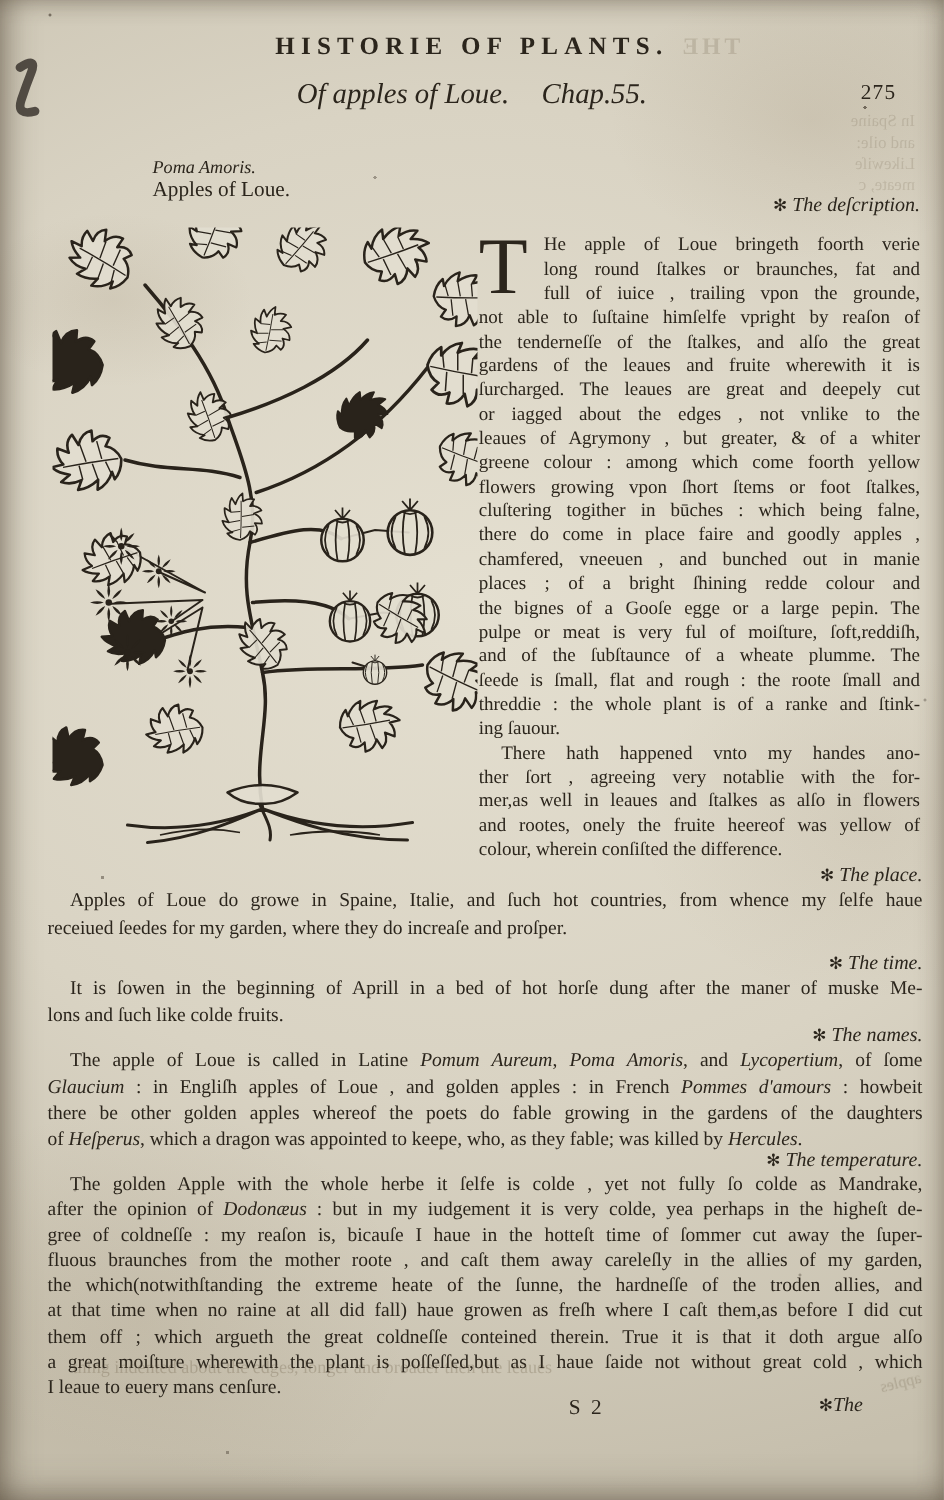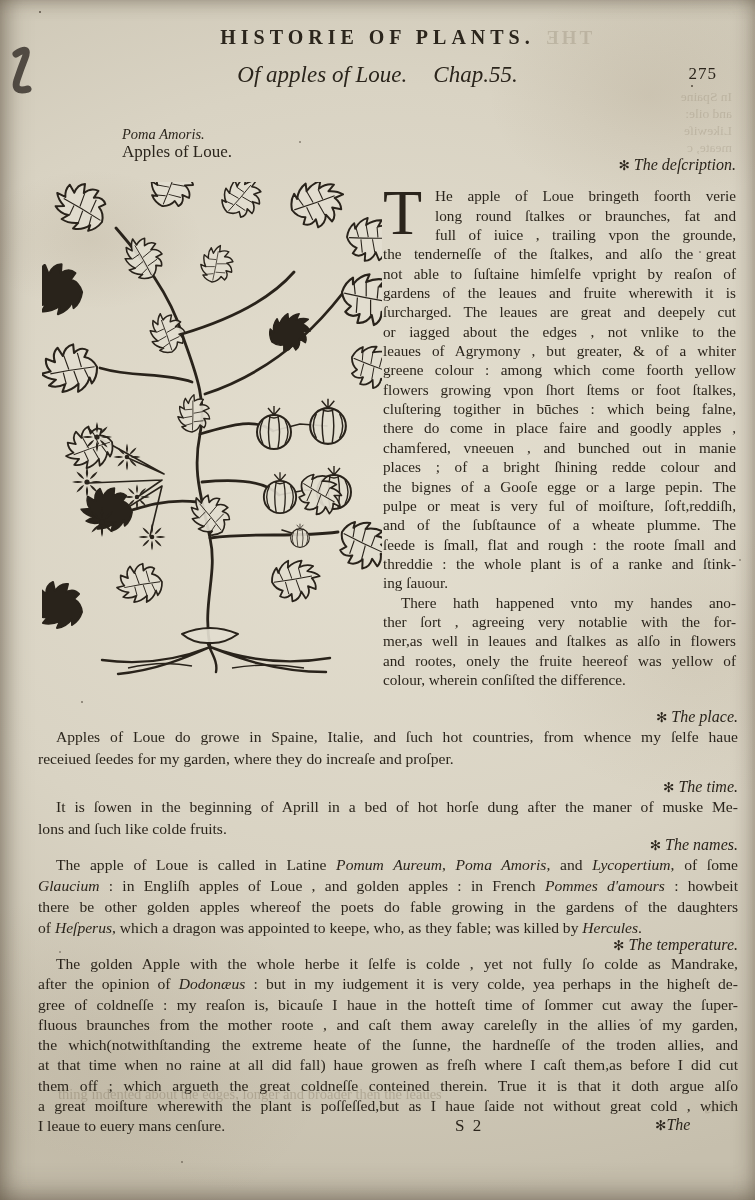--- a/index.html
+++ b/index.html
@@ -55,21 +55,21 @@
   .tline{text-align:justify;text-align-last:justify;}
   .tline.end{text-align-last:left;}
   .tline.ind{text-indent:18px;}
   .shead{text-align:right;font-size:16px;}
   .shead .it{font-size:16px;}
   .desc{position:absolute;left:383px;top:155px;width:353px;font-size:15.2px;line-height:19.35px;}
   .desc .shead{margin-bottom:11px;}
   .dropcap{float:left;width:52px;height:57px;font-size:64px;line-height:54px;}
   .desc .p2{margin-top:0;}
   .sections{position:absolute;left:38px;top:690px;width:700px;font-size:15.6px;}
-  .sec-place .shead{margin-top:18px;}
+  .sec-place .shead{margin-top:2px;}
   .sec-place .body,.sec-time .body,.sec-names .body{line-height:22px;}
   .sec-time .shead{margin-top:8px;}
   .sec-names .shead{margin-top:-4px;}
   .sec-names .body{line-height:21px;}
   .sec-temp .shead{margin-top:-2px;}
   .sec-temp .body{line-height:20.3px;}
   
   .sig{position:absolute;left:455px;top:1116px;font-size:17px;letter-spacing:2px;}
   .catchword{position:absolute;left:655px;top:1116px;font-size:16px;}
   
@@ -192,22 +192,22 @@
   </svg>
 
   <div class="desc">
     <div class="shead"><span class="star">✻</span> <span class="it">The deſcription.</span></div>
     <div>
       <span class="dropcap">T</span>
       <div>
           <div class="tline">He apple of Loue bringeth foorth verie</div>
           <div class="tline">long round ſtalkes or braunches, fat and</div>
           <div class="tline">full of iuice , trailing vpon the grounde,</div>
+          <div class="tline">not able to ſuſtaine himſelfe vpright by reaſon of</div>
           <div class="tline">the tenderneſſe of the ſtalkes, and alſo the great</div>
-          <div class="tline">not able to ſuſtaine himſelfe vpright by reaſon of</div>
           <div class="tline">gardens of the leaues and fruite wherewith it is</div>
           <div class="tline">ſurcharged. The leaues are great and deepely cut</div>
           <div class="tline">or iagged about the edges , not vnlike to the</div>
           <div class="tline">leaues of Agrymony , but greater, &amp; of a whiter</div>
           <div class="tline">greene colour : among which come foorth yellow</div>
           <div class="tline">flowers growing vpon ſhort ſtems or foot ſtalkes,</div>
           <div class="tline">cluſtering togither in būches : which being falne,</div>
           <div class="tline">there do come in place faire and goodly apples ,</div>
           <div class="tline">chamfered, vneeuen , and bunched out in manie</div>
           <div class="tline">places ; of a bright ſhining redde colour and</div>

